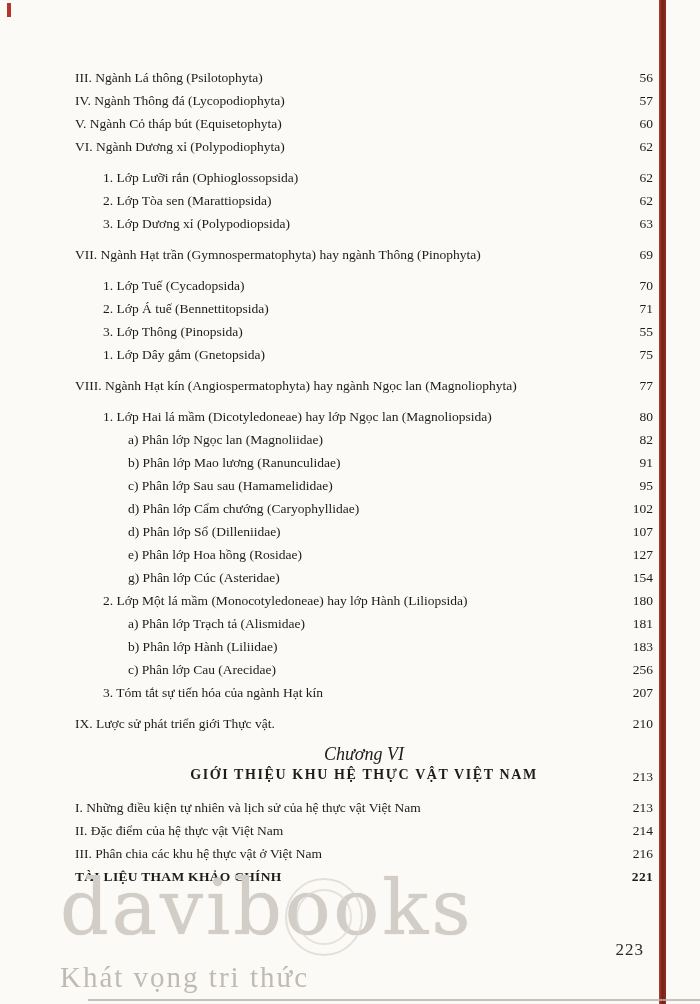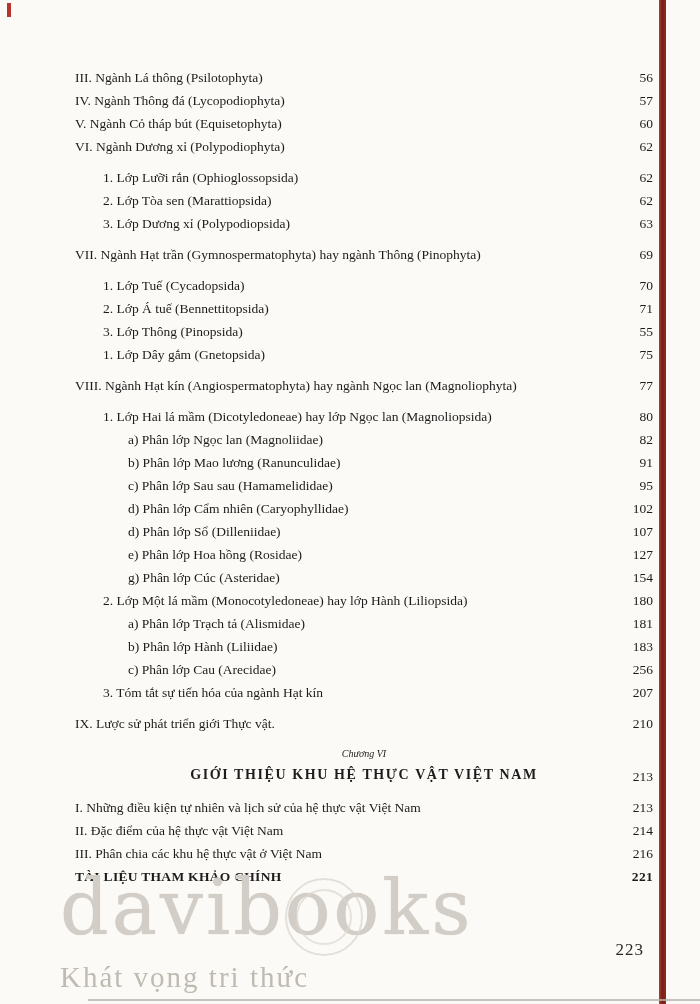--- a/index.html
+++ b/index.html
@@ -32,21 +32,21 @@
     display:flex; justify-content:space-between; align-items:baseline;
     font-size:13.5px; line-height:23px; white-space:nowrap;
   }
   .toc-row.gap { margin-top:8px; }
   .toc-row.bold { font-weight:bold; letter-spacing:.3px; }
   .toc-label { overflow:hidden; }
   .toc-row.level-1 .toc-label { padding-left:28px; }
   .toc-row.level-2 .toc-label { padding-left:53px; }
   .toc-page { margin-left:10px; }
   .chapter { position:relative; text-align:center; margin:9px 0 10px 0; }
-  .chapter-kicker { font-style:italic; font-size:10px; line-height:20px; }
+  .chapter-kicker { font-style:italic; font-size:18px; line-height:20px; }
   .chapter-title { font-weight:bold; font-size:14px; letter-spacing:1.6px; line-height:22px; }
   .chapter-page {
     position:absolute; right:0; bottom:1px;
     font-weight:normal; font-size:13.5px; letter-spacing:0;
   }
   .watermark {
     position:absolute; left:60px; right:80px; top:868px;
     text-align:left; pointer-events:none;
   }
   .watermark-rings {
@@ -144,21 +144,21 @@
         </div>
         <div class="toc-row level-2">
           <span class="toc-label">b) Phân lớp Mao lương (Ranunculidae)</span>
           <span class="toc-page">91</span>
         </div>
         <div class="toc-row level-2">
           <span class="toc-label">c) Phân lớp Sau sau (Hamamelididae)</span>
           <span class="toc-page">95</span>
         </div>
         <div class="toc-row level-2">
-          <span class="toc-label">d) Phân lớp Cẩm nhiên (Caryophyllidae)</span>
+          <span class="toc-label">d) Phân lớp Cẩm chướng (Caryophyllidae)</span>
           <span class="toc-page">102</span>
         </div>
         <div class="toc-row level-2">
           <span class="toc-label">d) Phân lớp Sổ (Dilleniidae)</span>
           <span class="toc-page">107</span>
         </div>
         <div class="toc-row level-2">
           <span class="toc-label">e) Phân lớp Hoa hồng (Rosidae)</span>
           <span class="toc-page">127</span>
         </div>

